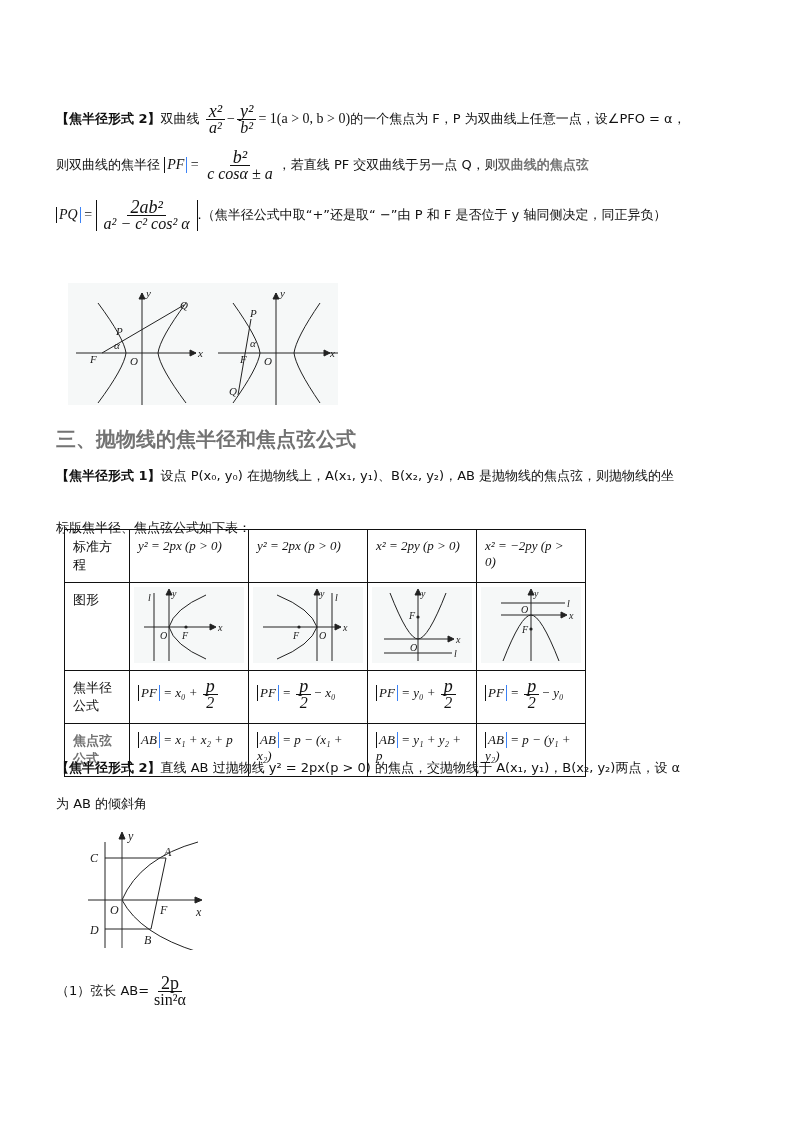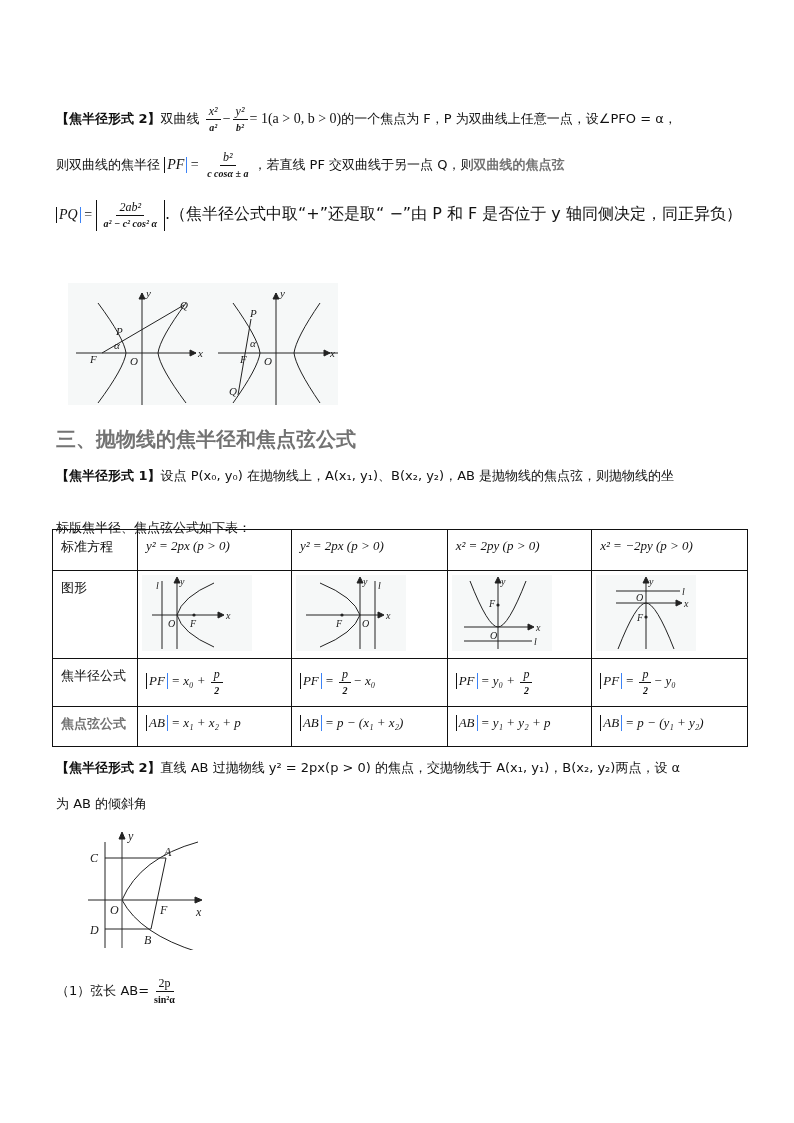--- a/index.html
+++ b/index.html
@@ -5,25 +5,25 @@
   html, body { margin: 0; padding: 0; background: #ffffff; }
   body { width: 794px; height: 1123px; position: relative; overflow: hidden;
          font-family: "DejaVu Sans", "Liberation Sans", sans-serif; color: #111; font-size: 13px; }
   .abs { position: absolute; }
   .line { position: absolute; left: 56px; white-space: nowrap; font-size: 13px; line-height: 20px; }
   .bold { font-weight: bold; }
   .red { color: #737373; font-weight: bold; }
   .m { font-family: "Liberation Serif", "DejaVu Serif", serif; font-style: italic; font-size: 14px; }
   .mr { font-family: "Liberation Serif", "DejaVu Serif", serif; font-size: 14px; }
   .frac { display: inline-flex; flex-direction: column; align-items: center; vertical-align: middle; margin: 0 2px; }
-  .frac .num { border-bottom: 1px solid #111; padding: 0 3px; line-height: 15px; font-size: 12px; }
-  .frac .den { padding: 0 3px; line-height: 15px; font-size: 10px; font-weight: bold; }
+  .frac .num { border-bottom: 1px solid #111; padding: 0 3px; line-height: 15px; font-size: 18px; }
+  .frac .den { padding: 0 3px; line-height: 15px; font-size: 16px; }
   .absbar { display: inline-block; border-left: 1px solid #111; border-right: 1px solid #3b82f6; padding: 0 2px; line-height: 16px; }
   .bigabs { display: inline-flex; border-left: 1px solid #111; border-right: 1px solid #111; padding: 0 2px; vertical-align: middle; }
-  table.para { position: absolute; left: 52px; top: 529px; width: 696px; border-collapse: collapse; }
+  table.para { position: absolute; left: 64px; top: 529px; width: 522px; border-collapse: collapse; }
   table.para td { border: 1px solid #111; vertical-align: top; padding: 8px 8px; font-size: 13px; }
   table.para td.lbl { width: 68px; }
   .fig-box { background: #f6f8f8; }
 </style>
 </head>
 <body>
 
 <div class="line" style="top:104px;">
   <span class="bold">【焦半径形式 2】</span><span>双曲线</span>
   <span class="frac m">
@@ -44,21 +44,21 @@
     </span><span>，若直线 PF 交双曲线于另一点 Q，则</span><span class="red">双曲线的焦点弦</span>
 </div>
 
 <div class="line" style="top:200px;">
   <span class="absbar m">PQ</span><span class="mr"> = </span>
   <span class="bigabs">
       <span class="frac m">
         <span class="num">2ab²</span>
         <span class="den">a² − c² cos² α</span>
       </span>
-    </span><span style="font-size:16px;">.（焦半径公式中取“+”还是取“ −”由 P 和 F 是否位于 y 轴同侧决定，同正异负）</span>
+    </span><span style="font-size:13px;">.（焦半径公式中取“+”还是取“ −”由 P 和 F 是否位于 y 轴同侧决定，同正异负）</span>
 </div>
 
 <svg class="abs fig-box" style="left:68px; top:283px;" width="270" height="122" viewBox="0 0 270 122">
   <g stroke="#222" stroke-width="1" fill="none">
 
     <line x1="8" y1="70" x2="128" y2="70"></line>
     <polygon points="128,70 122,67 122,73" fill="#222"></polygon>
     <line x1="74" y1="122" x2="74" y2="10"></line>
     <polygon points="74,10 71,16 77,16" fill="#222"></polygon>
     <path d="M30,20 Q56,55 58,70 Q56,85 30,120"></path>

